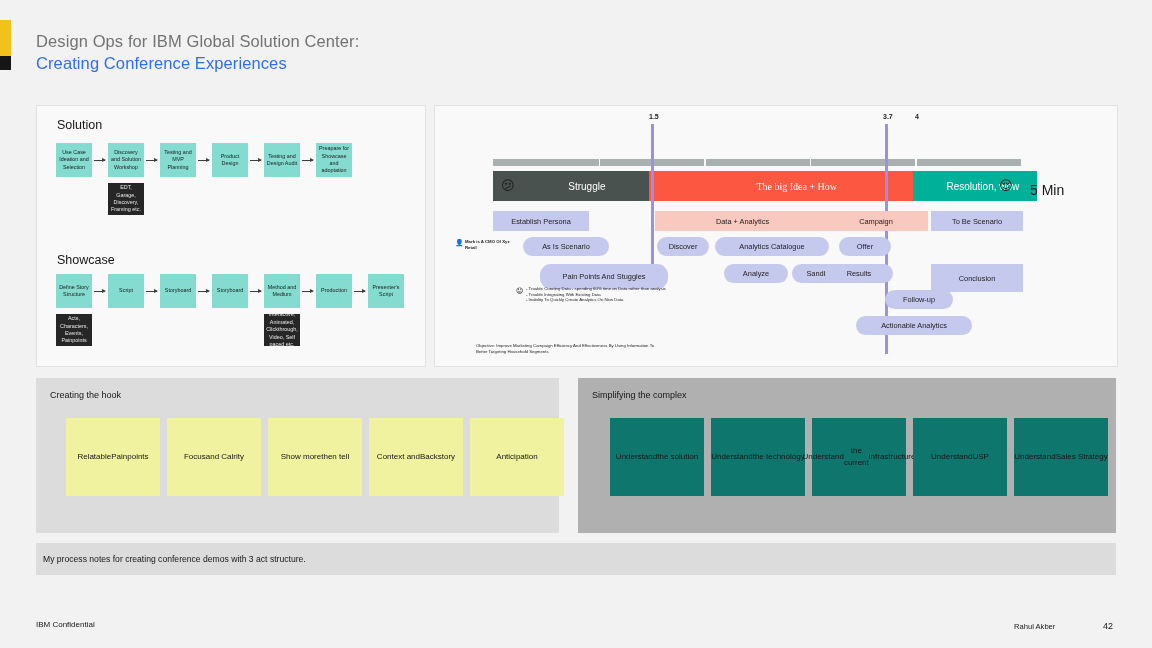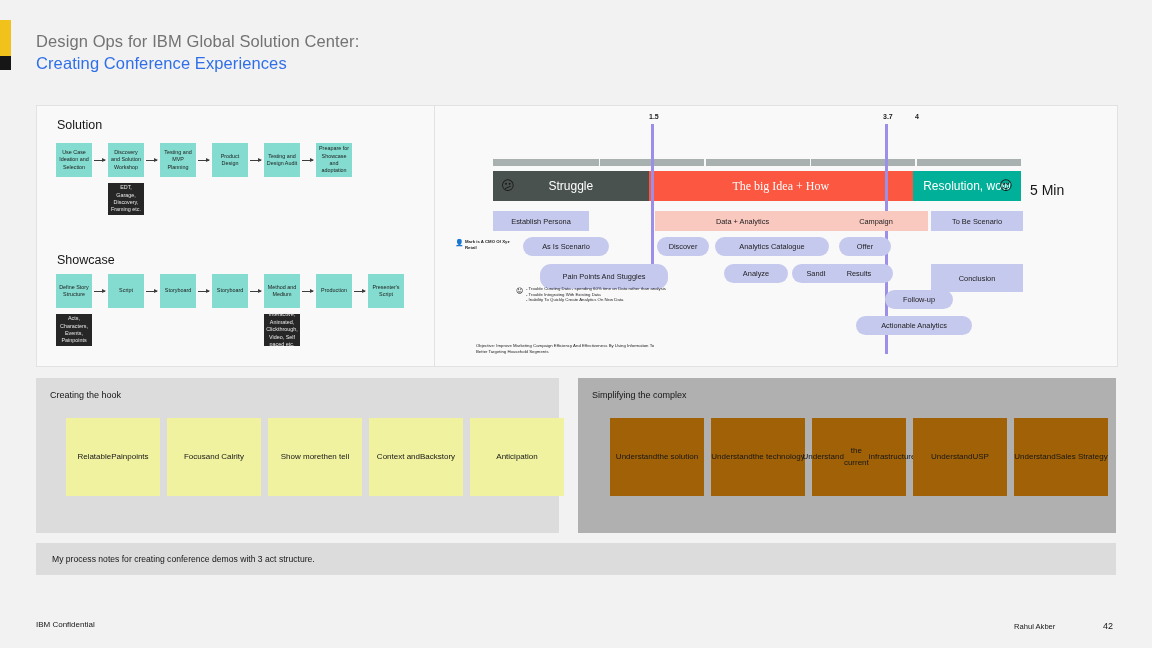--- a/index.html
+++ b/index.html
@@ -12,41 +12,41 @@
   .accent{position:absolute;left:0;top:20px;width:11px;height:50px;background:#f1c21b;}
   .accent-dark{position:absolute;left:0;top:56px;width:11px;height:14px;background:#161616;}
 
   
   .title-wrap{position:absolute;left:36px;top:30px;}
   .title-1{font-size:16.5px;color:#737373;line-height:22px;letter-spacing:.1px;}
   .title-2{font-size:16.5px;color:#2f6fea;line-height:22px;letter-spacing:.1px;}
 
   
   .panel{position:absolute;background:#f9f9f9;border:1px solid #e2e2e2;}
-  .panel-left{left:36px;top:105px;width:388px;height:260px;padding-left:40px;}
+  .panel-left{left:36px;top:105px;width:388px;height:260px;}
   .panel-right{left:434px;top:105px;width:682px;height:260px;}
 
   .sect-label{position:absolute;font-size:12.5px;color:#161616;}
 
   
   .fbox{position:absolute;background:#84dcd0;display:flex;align-items:center;justify-content:center;
         text-align:center;font-size:5.4px;line-height:7.4px;color:#1c1c1c;padding:2px;box-sizing:border-box;}
   .fbox.dark{background:#262626;color:#e8e8e8;}
   .arrow{position:absolute;height:1px;background:#3d3d3d;}
   .arrow:after{content:"";position:absolute;right:-1px;top:-2.5px;border-left:4px solid #3d3d3d;
                border-top:2.5px solid transparent;border-bottom:2.5px solid transparent;}
 
   
   .tl-tick-label{position:absolute;font-size:7px;font-weight:bold;color:#1c1c1c;}
   .tl-vline{position:absolute;width:2.6px;background:#9b8fe8;}
   .ruler{position:absolute;height:7px;background:#a8b0b0;}
   .ruler-div{position:absolute;top:0;width:1.6px;height:7px;background:#f9f9f9;}
 
   .actbar{position:absolute;height:30px;display:flex;align-items:center;justify-content:center;
-          color:#fff;font-size:12px;}
+          color:#fff;font-size:10px;padding-left:16px;}
   .emoji{position:absolute;font-size:13px;line-height:1;}
   .five-min{position:absolute;font-size:14px;color:#161616;}
 
   .hdrbox{position:absolute;height:20px;display:flex;align-items:center;justify-content:center;
           font-size:7.4px;color:#1c1c1c;text-align:center;}
   .hdr-pink{background:#f9c9c0;}
   .hdr-lav{background:#c6c9ee;}
 
   .pill{position:absolute;background:#c6c9ee;border-radius:11px;display:flex;align-items:center;
         justify-content:center;font-size:7.4px;color:#1c1c1c;text-align:center;}
@@ -59,26 +59,26 @@
   
   .cardpanel{position:absolute;}
   .cp-left{left:36px;top:378px;width:523px;height:155px;background:#dcdcdc;}
   .cp-right{left:578px;top:378px;width:538px;height:155px;background:#b0b0b0;}
   .cp-title{position:absolute;left:14px;top:12px;font-size:9px;color:#161616;}
   .cards{position:absolute;left:30px;top:40px;display:flex;gap:7px;}
   .cards.right{left:32px;}
   .card{width:94px;height:78px;display:flex;align-items:center;justify-content:center;
         text-align:center;font-size:8px;line-height:12px;color:#161616;}
   .card.yellow{background:#f0f2a0;}
-  .card.mint{background:#a16207;}
+  .card.mint{background:#0f766e;}
 
   
   .notes{position:absolute;left:36px;top:543px;width:1080px;height:32px;background:#dcdcdc;
          display:flex;align-items:center;}
-  .notes span{margin-left:16px;font-size:8.6px;color:#161616;}
+  .notes span{margin-left:7px;font-size:8.6px;color:#161616;}
 
   
   .footer-left{position:absolute;left:36px;top:620px;font-size:8px;color:#161616;}
   .footer-name{position:absolute;left:1014px;top:622px;font-size:7.6px;color:#161616;}
   .footer-page{position:absolute;left:1103px;top:621px;font-size:9px;color:#161616;}
 </style>
 </head>
 <body>
 
 <div class="accent"></div>

